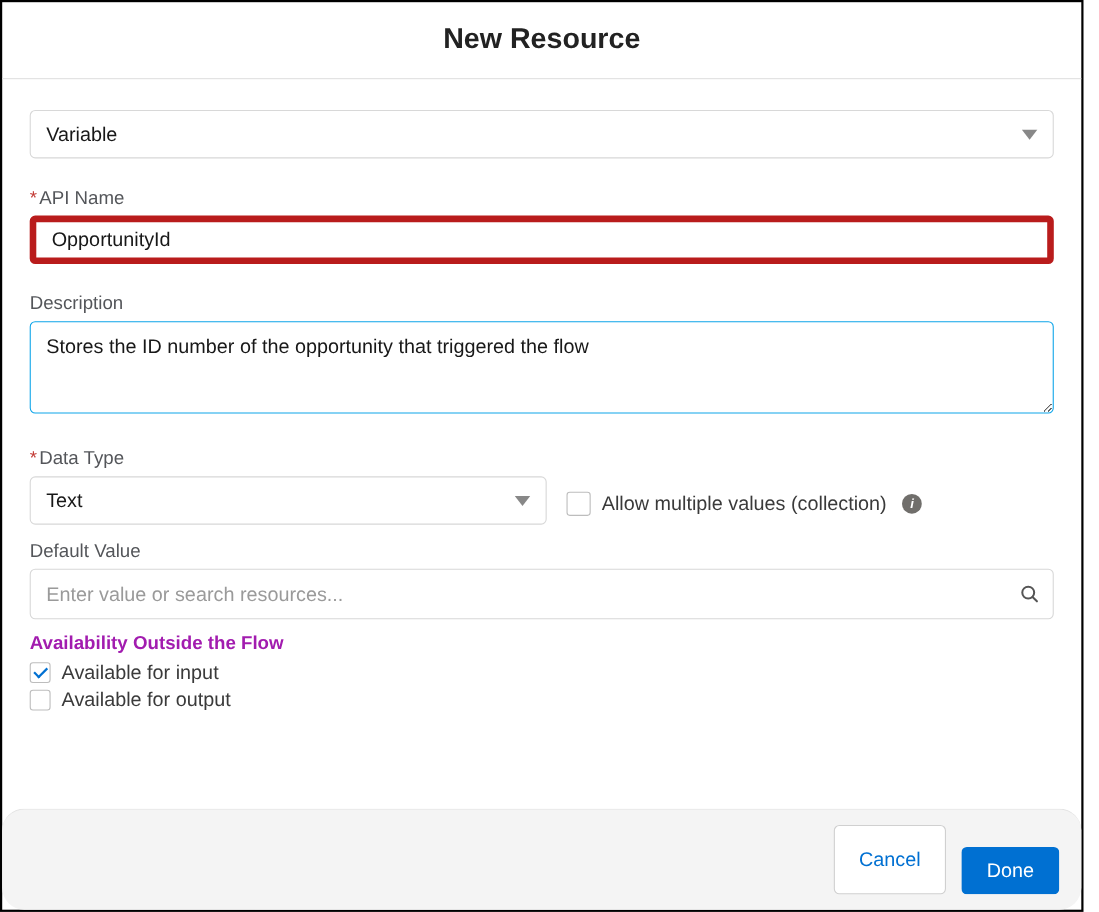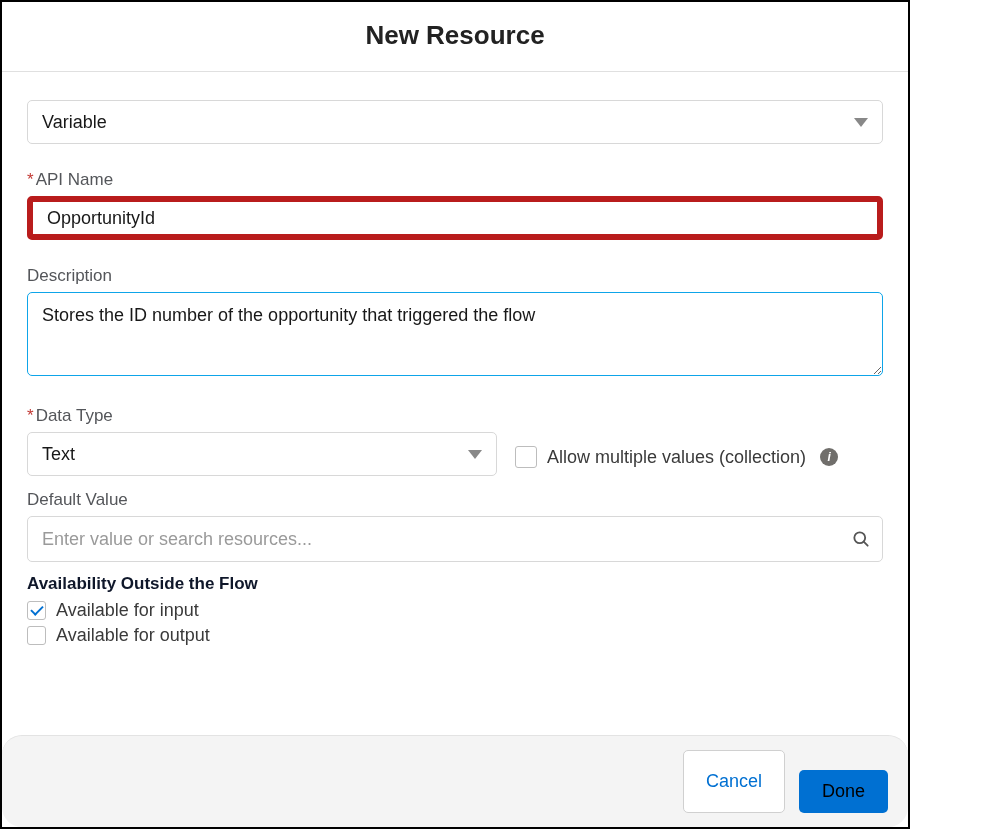--- a/index.html
+++ b/index.html
@@ -3,21 +3,21 @@
 <meta charset="utf-8">
 <style>
   * { box-sizing: border-box; }
   html, body { margin: 0; padding: 0; }
   body {
     font-family: -apple-system, BlinkMacSystemFont, "Segoe UI", "Helvetica Neue", Arial, sans-serif;
     background: #fff;
     color: #181818;
   }
   .window {
-    width: 910px;
+    width: 985px;
     height: 829px;
     border: 2px solid #000;
     display: flex;
     flex-direction: column;
     margin: 0;
   }
   .header {
     text-align: center;
     padding: 18px 0 20px 0;
     border-bottom: 1px solid #e0e0e0;
@@ -162,21 +162,21 @@
     position: absolute;
     right: 12px; top: 50%;
     transform: translateY(-50%);
     width: 20px; height: 20px;
     color: #555;
     pointer-events: none;
   }
   .section-title {
     font-size: 17px;
     font-weight: 700;
-    color: #0f172a;
+    color: #a21caf;
     margin: 8px 0 6px 0;
   }
   .avail-row {
     display: flex;
     align-items: center;
     gap: 10px;
     margin: 4px 0;
   }
   .footer {
     background: #f4f4f4;
@@ -195,21 +195,21 @@
     font-family: inherit;
     border: 1px solid transparent;
   }
   .btn-neutral {
     background: #fff;
     border: 1px solid #d0d0d0;
     color: #0070d2;
   }
   .btn-primary {
     background: #0070d2;
-    color: #000000;
+    color: #ffffff;
     margin-top: 20px;
   }
 </style>
 </head>
 <body>
 
 <div class="window">
 
   <div class="header">
     <h1>New Resource</h1>

